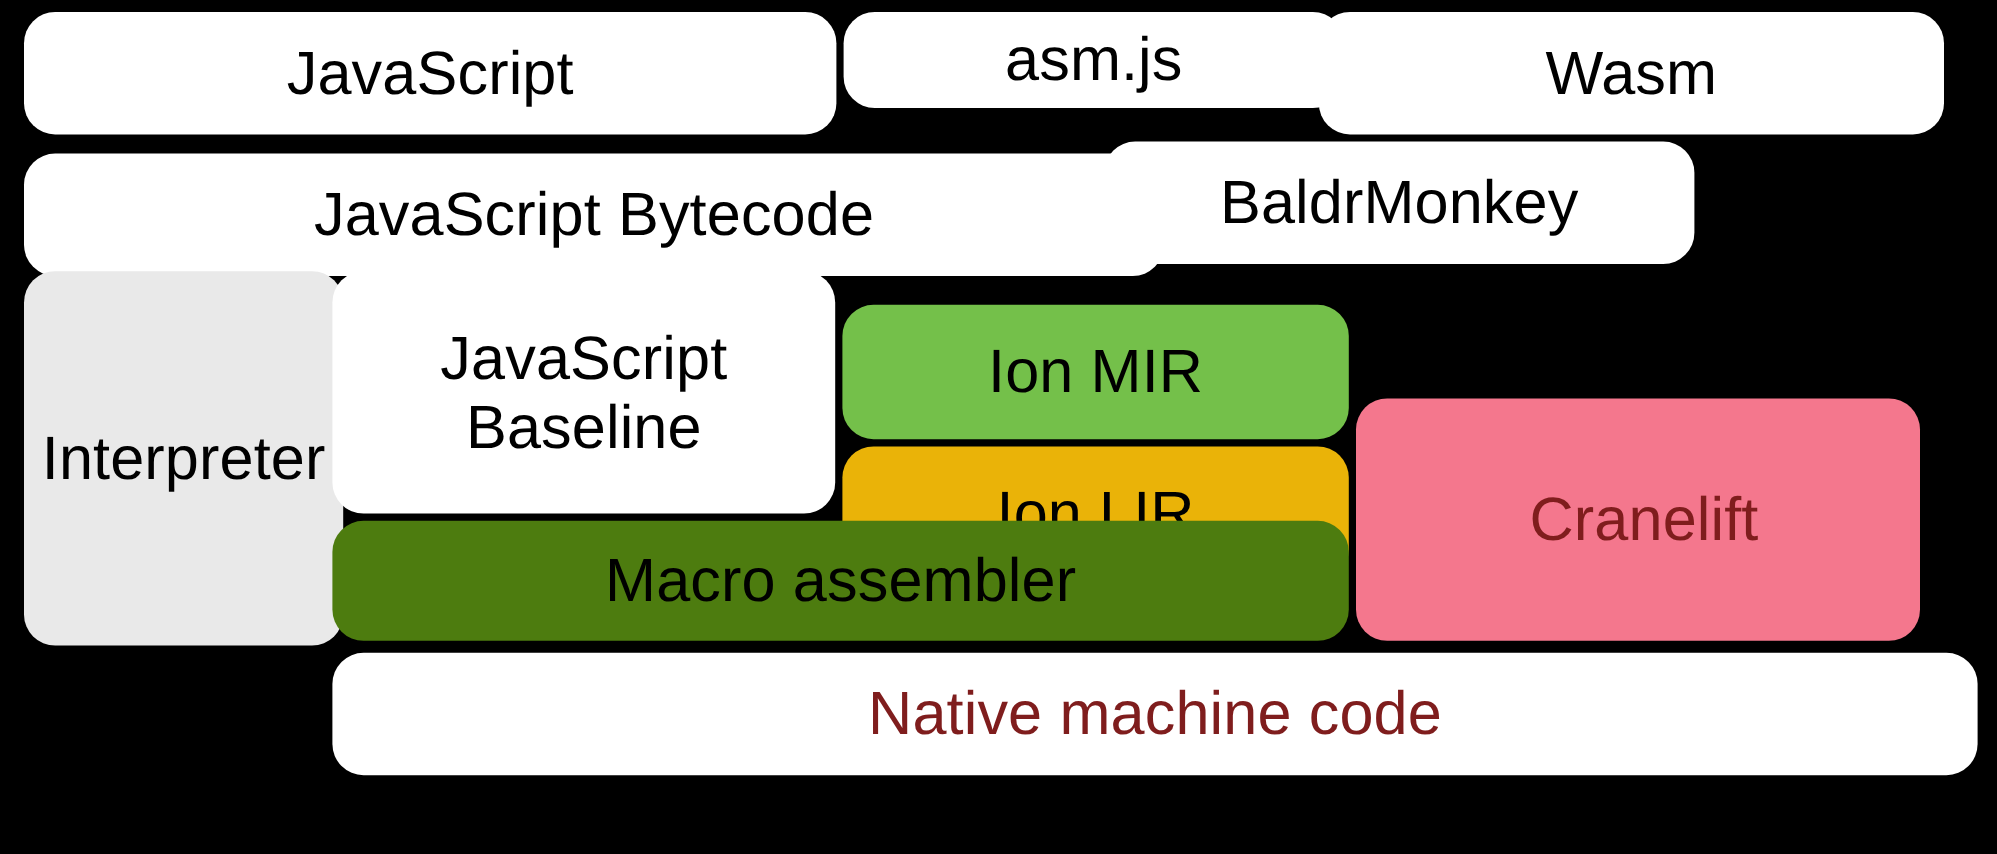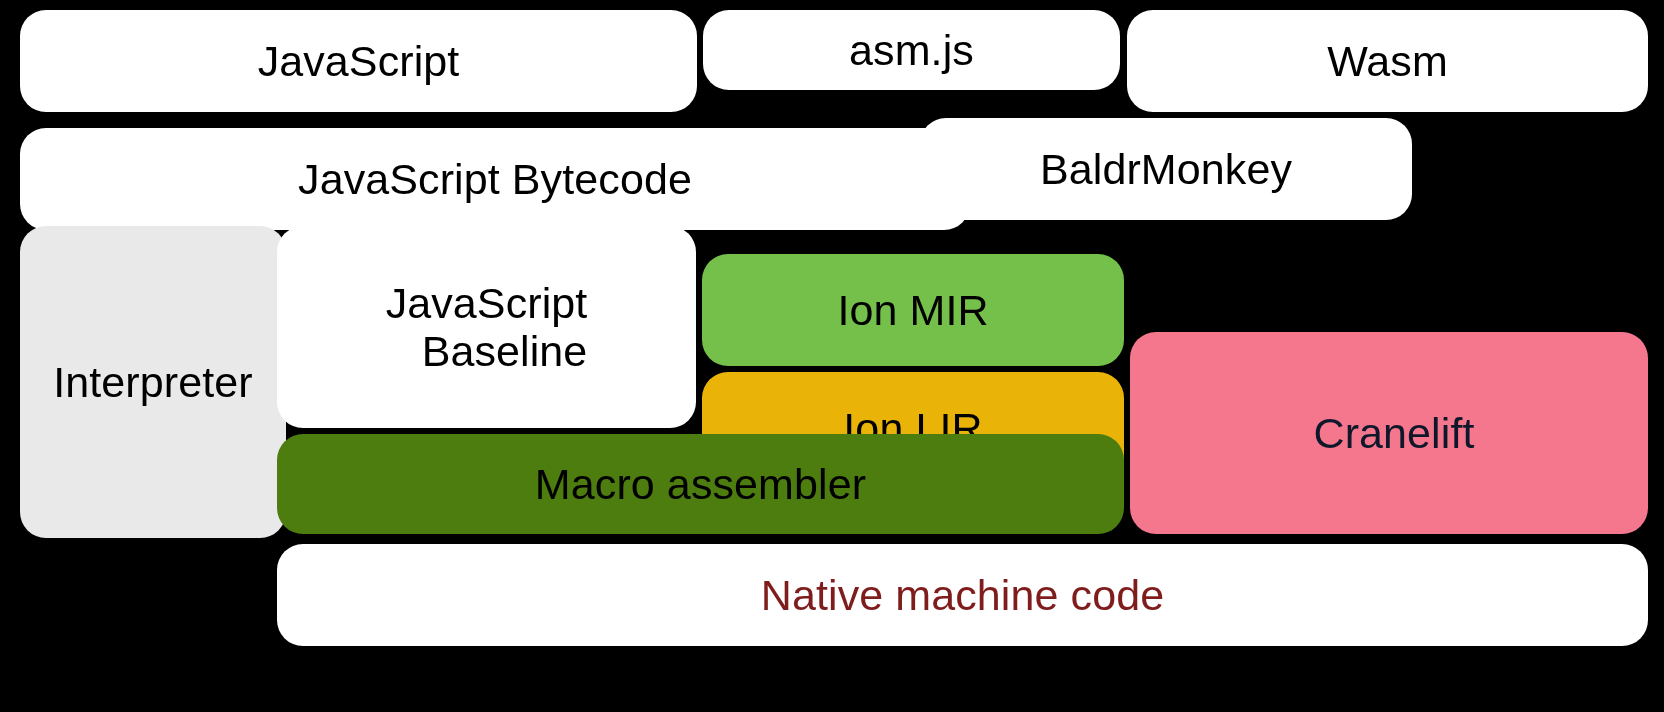--- a/index.html
+++ b/index.html
@@ -16,46 +16,46 @@
     height: 712px;
     background: #000000;
     overflow: hidden;
   }
   .node {
     position: absolute;
     box-sizing: border-box;
     display: flex;
     align-items: center;
     justify-content: center;
-    text-align: right;
+    text-align: center;
     border-radius: 26px;
     color: #000000;
-    font-size: 43px;
+    font-size: 51px;
     line-height: 1.12;
     font-weight: 400;
     letter-spacing: 0.1px;
     white-space: pre-line;
     padding: 2px 10px;
   }
   .fill-white { background: #ffffff; }
   .fill-grey  { background: #e9e9e9; }
   .fill-green { background: #74c council; margin-top: 28px; }
   .fill-green { background: #74c04a; }
   .fill-red   { background: #f4778d; }
 </style>
 </head>
 <body>
 
 <div id="diagram" style="background: rgb(0, 0, 0);">
     <div class="node fill-white" style="left: 20px; top: 10px; width: 677px; height: 102px; background: rgb(255, 255, 255); color: rgb(0, 0, 0);">JavaScript</div>
     <div class="node fill-white" style="left: 703px; top: 10px; width: 417px; height: 80px; background: rgb(255, 255, 255); color: rgb(0, 0, 0);">asm.js</div>
-    <div class="node fill-white" style="left: 1127px; top: 10px; width: 521px; height: 102px; background: rgb(255, 255, 255); color: rgb(0, 0, 0);">Wasm</div>
+    <div class="node fill-white" style="left: 1099px; top: 10px; width: 521px; height: 102px; background: rgb(255, 255, 255); color: rgb(0, 0, 0);">Wasm</div>
     <div class="node fill-white" style="left: 20px; top: 128px; width: 950px; height: 102px; background: rgb(255, 255, 255); color: rgb(0, 0, 0);">JavaScript Bytecode</div>
     <div class="node fill-white" style="left: 920px; top: 118px; width: 492px; height: 102px; background: rgb(255, 255, 255); color: rgb(0, 0, 0);">BaldrMonkey</div>
     <div class="node fill-grey" style="left: 20px; top: 226px; width: 266px; height: 312px; background: rgb(233, 233, 233); color: rgb(0, 0, 0);">Interpreter</div>
     <div class="node fill-white" style="left: 277px; top: 226px; width: 419px; height: 202px; background: rgb(255, 255, 255); color: rgb(0, 0, 0);">JavaScript
 Baseline</div>
     <div class="node fill-green" style="left: 702px; top: 226px; width: 422px; height: 112px; background: rgb(116, 192, 74); color: rgb(0, 0, 0);">Ion MIR</div>
     <div class="node fill-green" style="left: 702px; top: 344px; width: 422px; height: 112px; background: #eab308; color: rgb(0, 0, 0);">Ion LIR</div>
-    <div class="node fill-red" style="left: 1130px; top: 332px; width: 518px; height: 202px; background: rgb(244, 119, 141); color: #0f172a; padding-left: 20px;">Cranelift</div>
+    <div class="node fill-red" style="left: 1130px; top: 332px; width: 470px; height: 202px; background: rgb(244, 119, 141); color: #7f1d1d; padding-left: 20px;">Cranelift</div>
     <div class="node fill-white" style="left: 277px; top: 434px; width: 847px; height: 100px; background: #4d7c0f; color: rgb(0, 0, 0);">Macro assembler</div>
     <div class="node fill-white" style="left: 277px; top: 544px; width: 1371px; height: 102px; background: rgb(255, 255, 255); color: #7f1d1d;">Native machine code</div>
   </div>
 
 </body></html>

